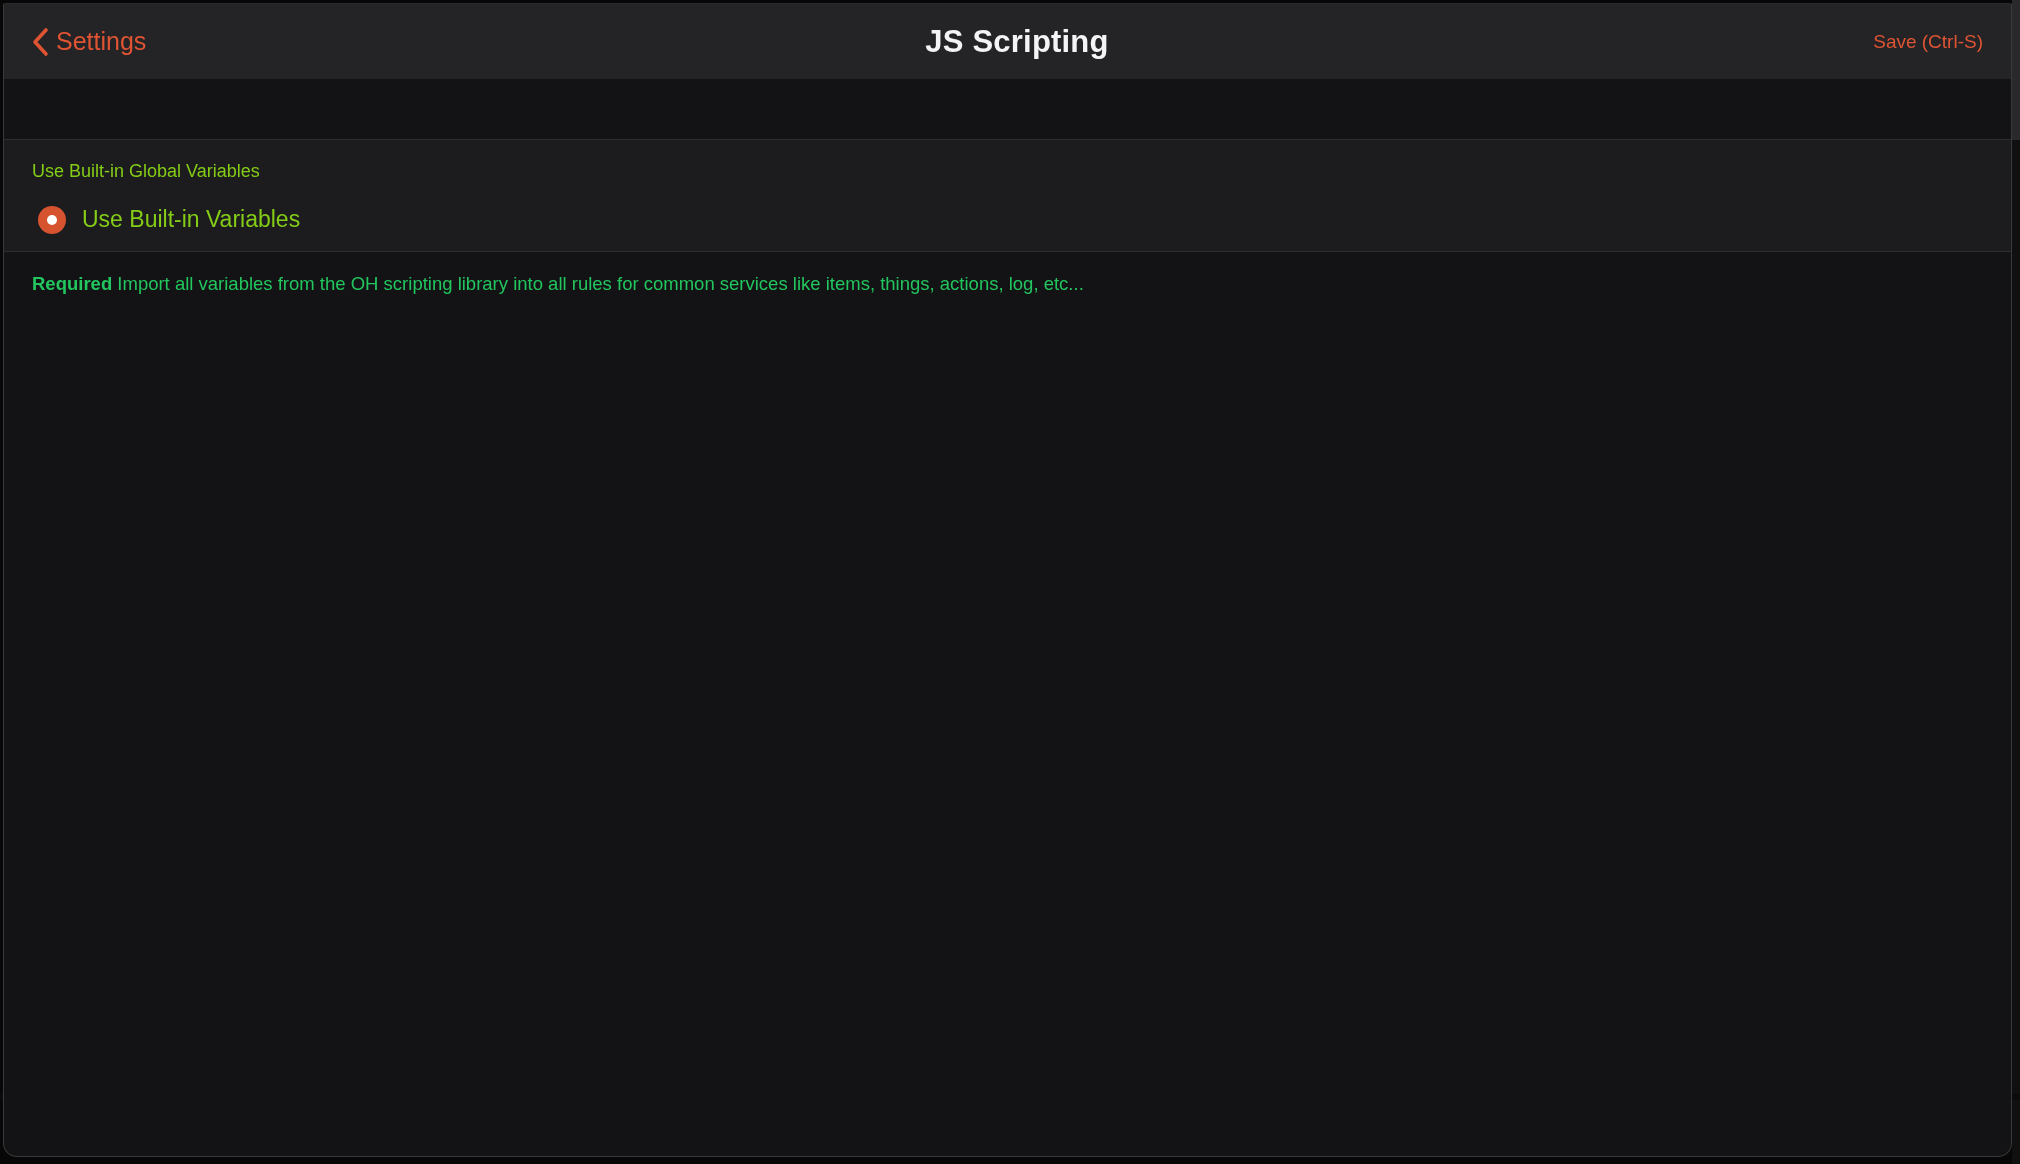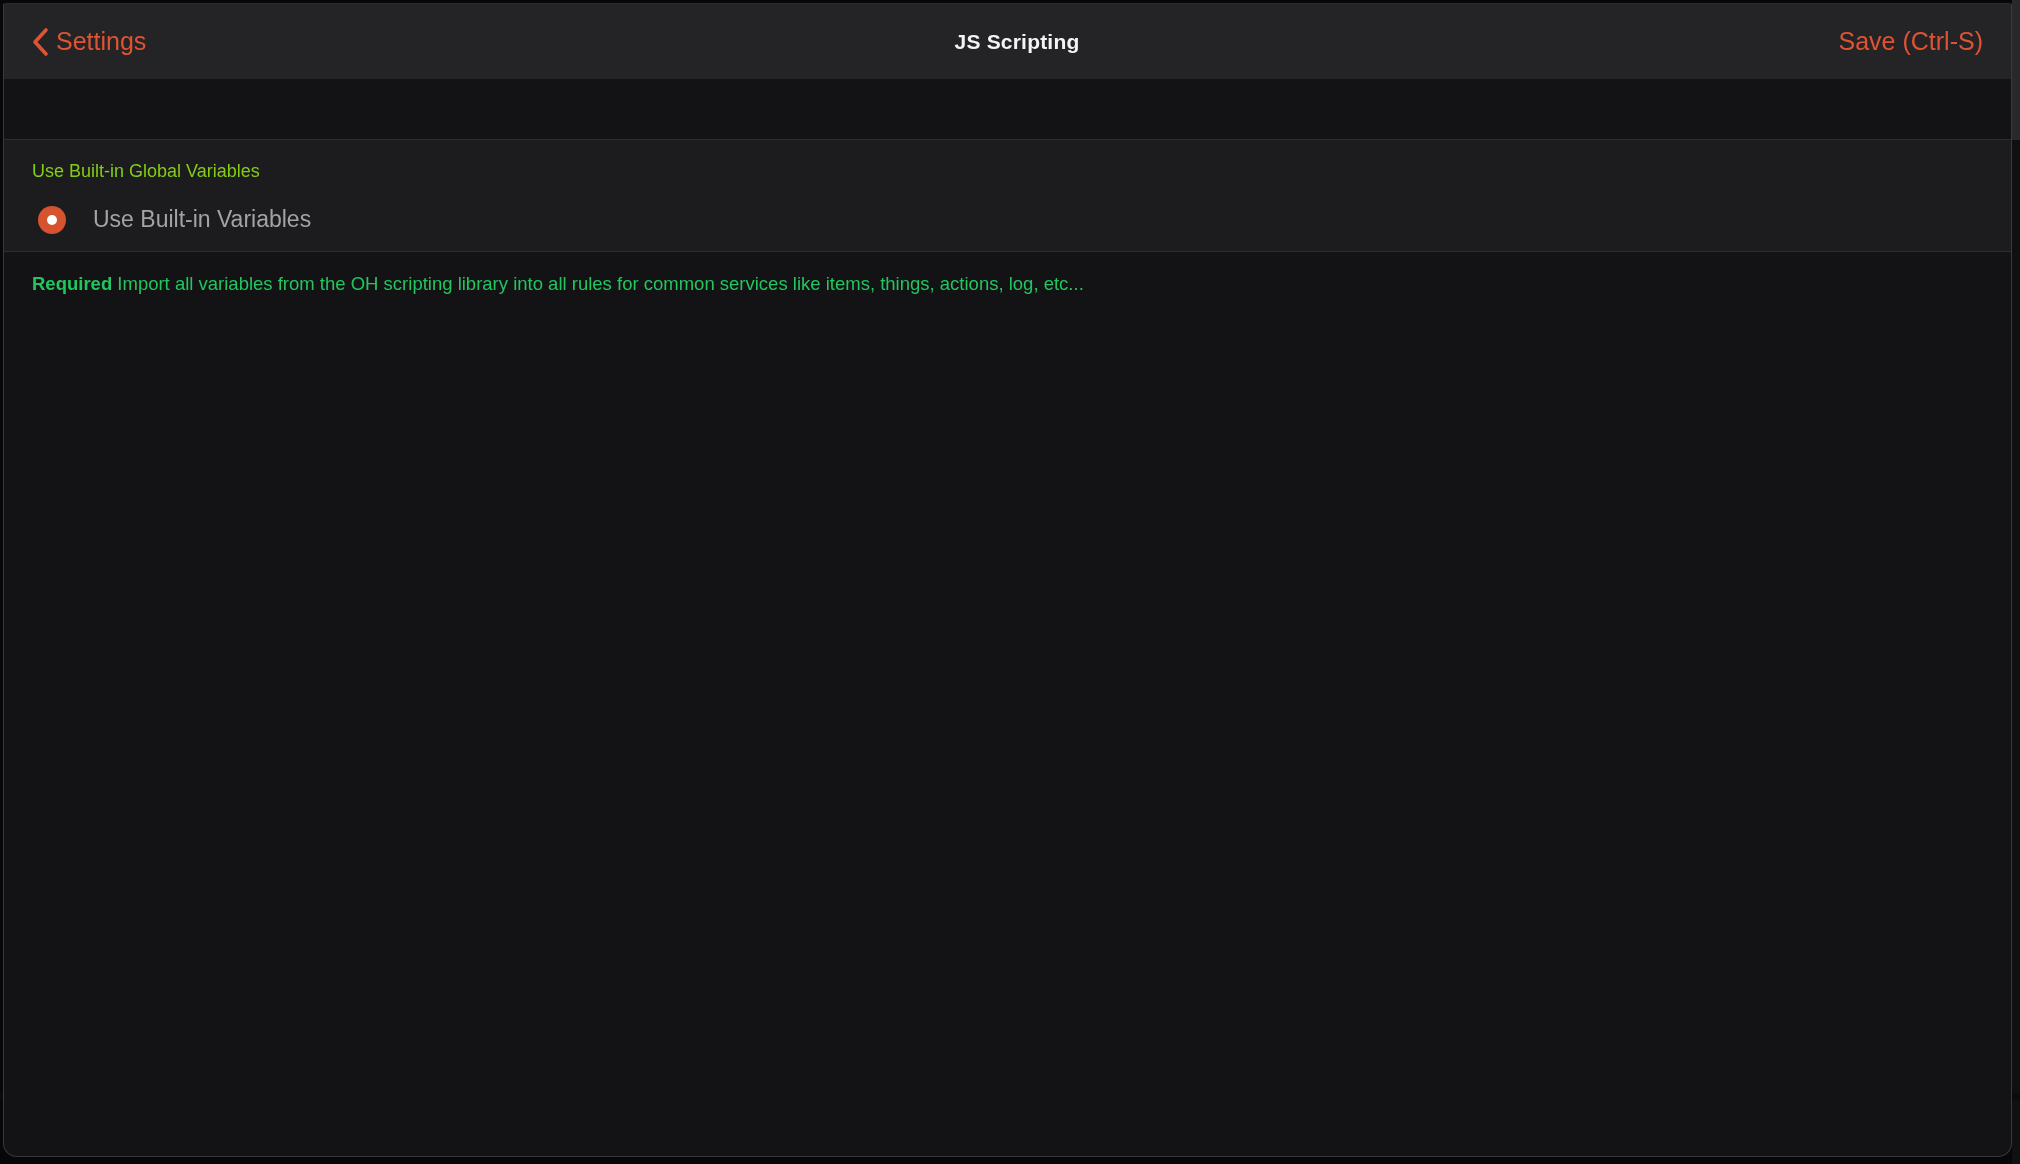--- a/index.html
+++ b/index.html
@@ -86,29 +86,29 @@
     font-size: 25px;
     cursor: pointer;
     white-space: nowrap;
     z-index: 2;
   }
   .nav-title {
     position: absolute;
     left: 0; right: 0;
     text-align: center;
     color: #f4f4f6;
-    font-size: 21px;
+    font-size: 31px;
     font-weight: 600;
     letter-spacing: 0.2px;
     pointer-events: none;
     padding-left: 19px;
   }
   .nav-save {
     color: var(--accent);
-    font-size: 25px;
+    font-size: 19px;
     cursor: pointer;
     white-space: nowrap;
     z-index: 2;
   }
   .chevron-svg {
     display: block;
   }
 
   
   .gap-band {
@@ -159,22 +159,22 @@
   .radio-circle.checked::after {
     content: "";
     position: absolute;
     left: 50%; top: 50%;
     width: 10px; height: 10px;
     margin: -5px 0 0 -5px;
     border-radius: 50%;
     background: #ffffff;
   }
   .radio-label {
-    margin-left: 27px;
-    color: #a3a3a3;
+    margin-left: 16px;
+    color: #84cc16;
     font-size: 23px;
   }
 
   .hint-block {
     margin-top: 13px;
     padding: 0 60px 0 28px;
     color: #22c55e;
     font-size: 18.5px;
     line-height: 38px;
   }

